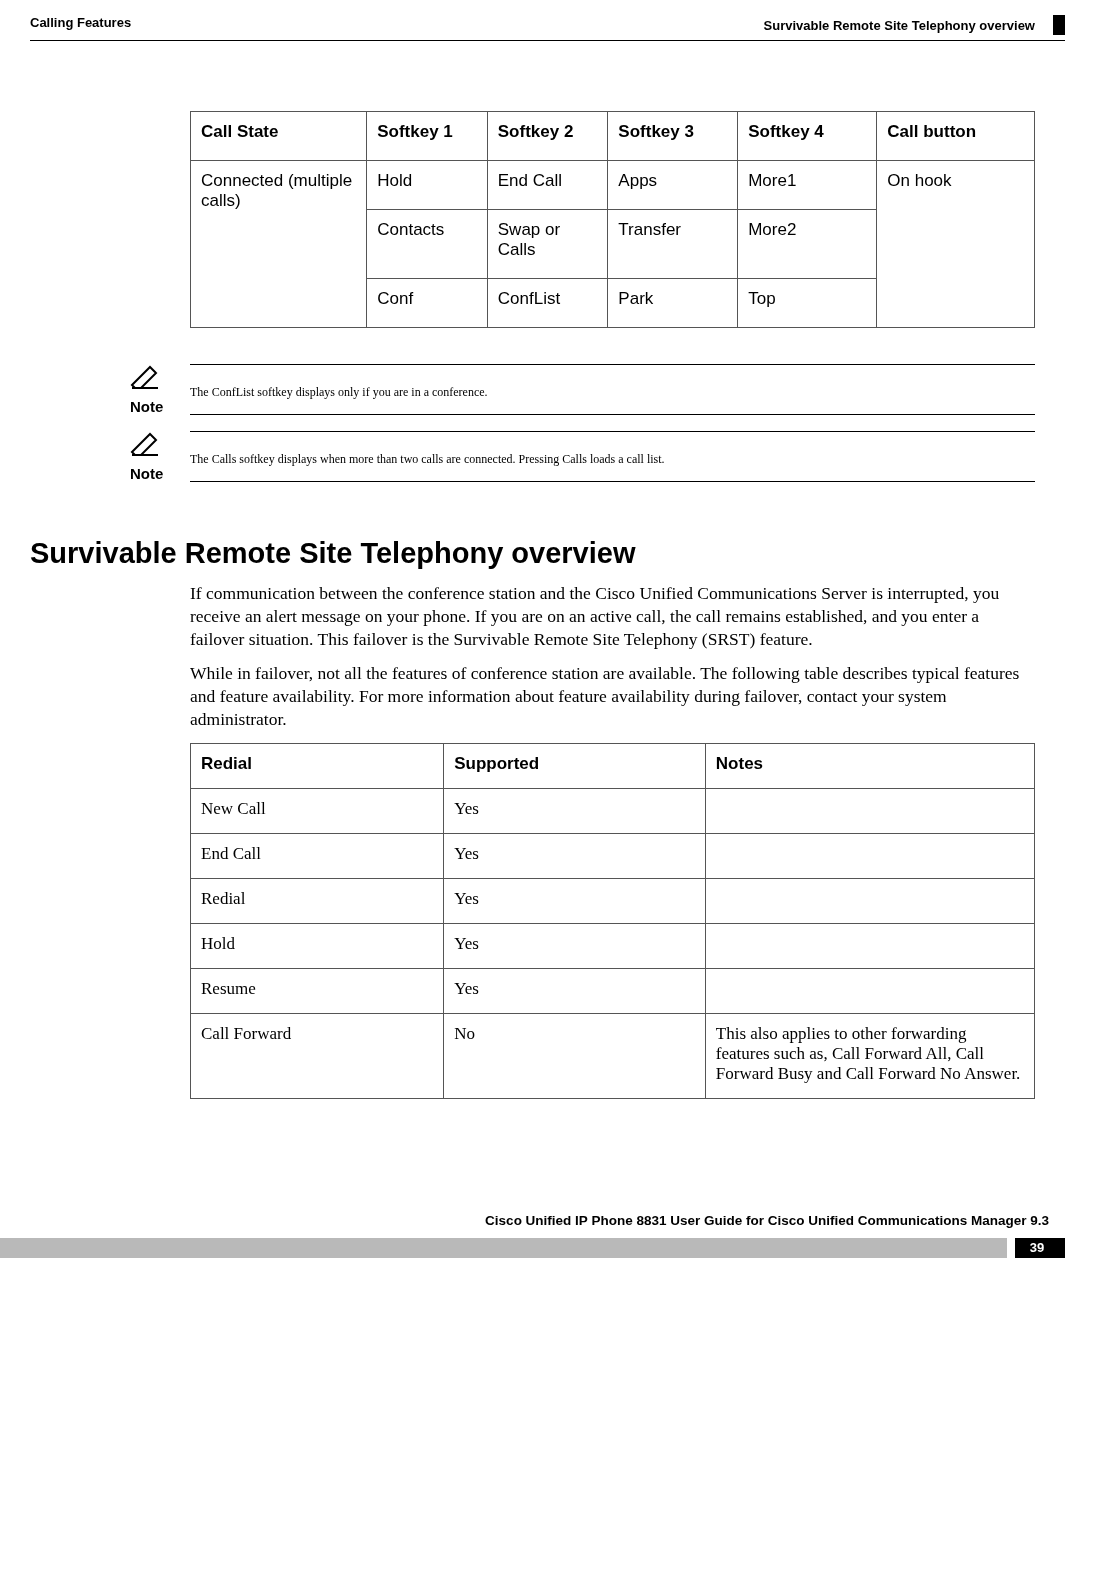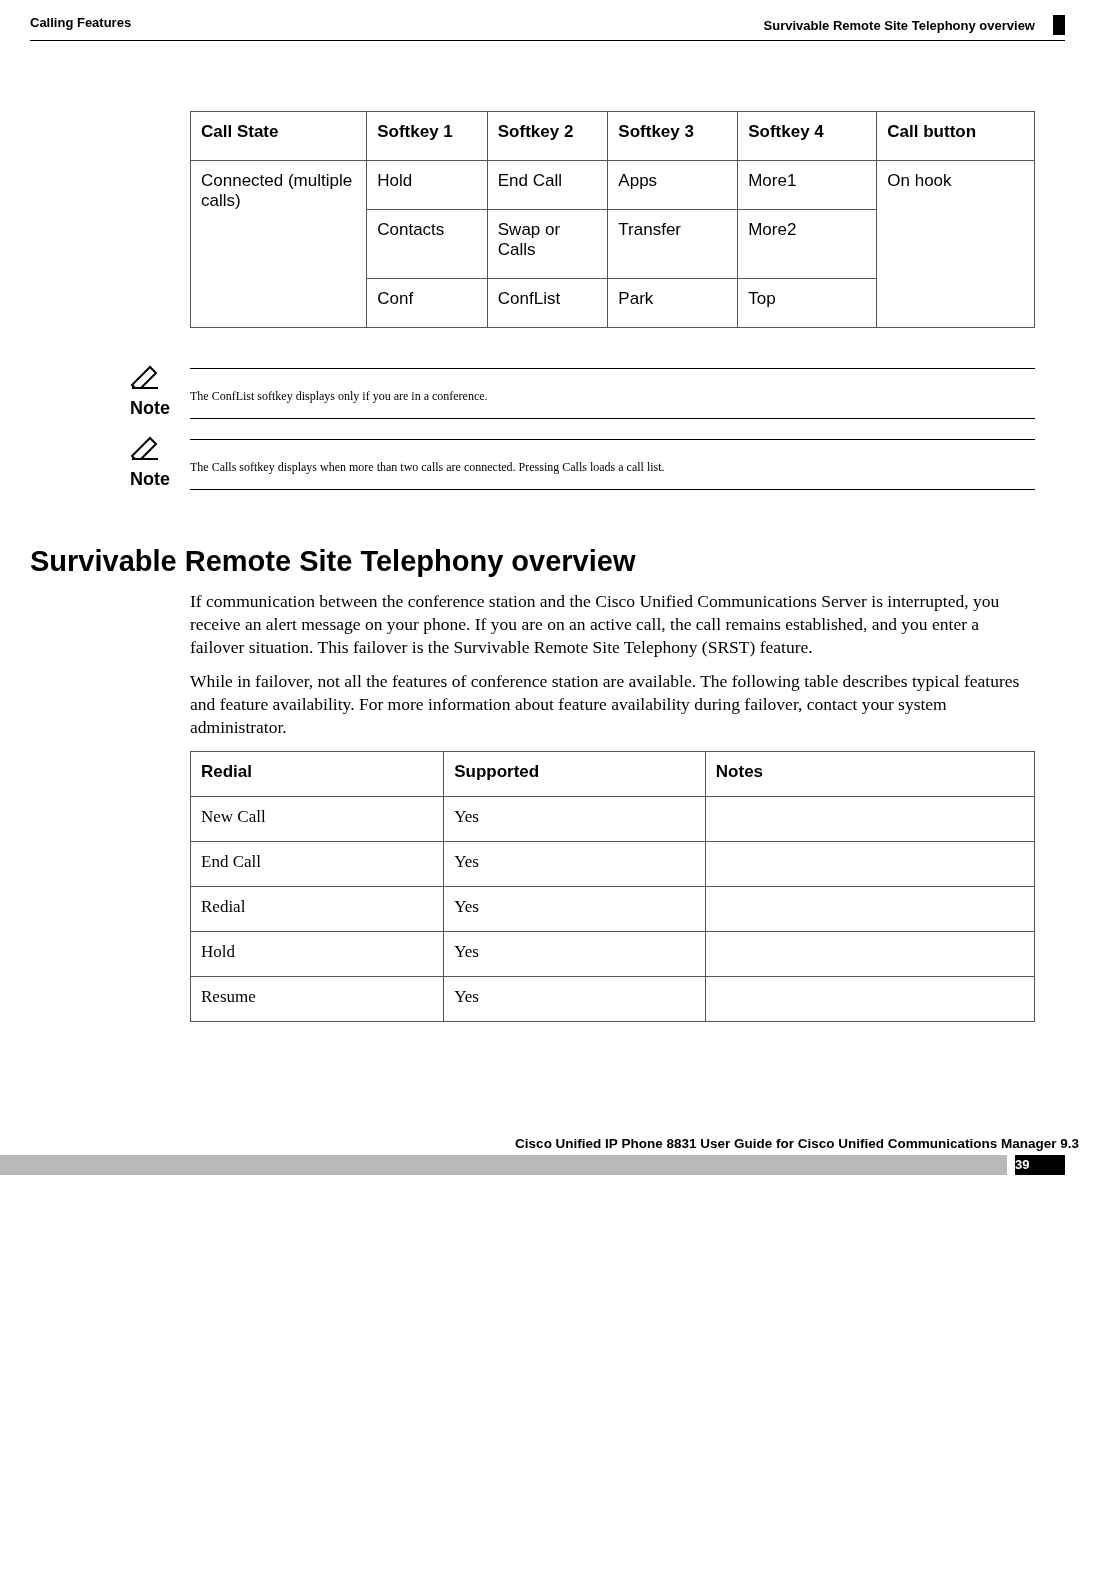--- a/index.html
+++ b/index.html
@@ -74,21 +74,21 @@
   .note-icon-col {
     width: 60px;
     flex-shrink: 0;
   }
   .note-pencil {
     font-size: 28px;
     line-height: 1;
   }
   .note-label {
     font-weight: bold;
-    font-size: 18px;
+    font-size: 15px;
     margin-top: 4px;
   }
   .note-body {
     flex: 1;
     border-top: 1.5px solid #000;
     border-bottom: 1.5px solid #000;
     padding: 20px 0 14px 0;
     font-size: 12px;
     font-family: "Times New Roman", Times, serif;
   }
@@ -118,41 +118,41 @@
   .feature-table td {
     font-family: "Times New Roman", Times, serif;
   }
   .footer {
     margin-top: 110px;
   }
   .footer-title-row {
     text-align: right;
     font-size: 13.5px;
     font-weight: bold;
-    padding-right: 16px;
-    margin-bottom: 4px;
+    padding-right: 46px;
+    margin-bottom: 10px;
   }
   .footer-bar-row {
     display: flex;
     align-items: stretch;
   }
   .footer-grey-bar {
     flex: 1;
     height: 20px;
     background: #b9b9b9;
     margin-right: 8px;
   }
   .footer-page-box {
     width: 50px;
     height: 20px;
     background: #000;
     color: #fff;
     font-weight: bold;
     font-size: 13px;
-    text-align: left;
+    text-align: center;
     padding-right: 6px;
     line-height: 20px;
     margin-right: 30px;
     box-sizing: border-box;
   }
 </style>
 </head>
 <body>
 
 <div class="page">
@@ -280,20 +280,25 @@
           <tr>
             <td>Hold</td>
             <td>Yes</td>
             <td></td>
           </tr>
           <tr>
             <td>Resume</td>
             <td>Yes</td>
             <td></td>
           </tr>
+          <tr>
+            <td>Call Forward</td>
+            <td>No</td>
+            <td>This also applies to other forwarding features such as, Call Forward All, Call Forward Busy and Call Forward No Answer.</td>
+          </tr>
         </tbody>
     </table>
   </div>
 
 </div>
 
 <div class="footer">
   <div class="footer-title-row">Cisco Unified IP Phone 8831 User Guide for Cisco Unified Communications Manager 9.3</div>
   <div class="footer-bar-row">
     <div class="footer-grey-bar"></div>

